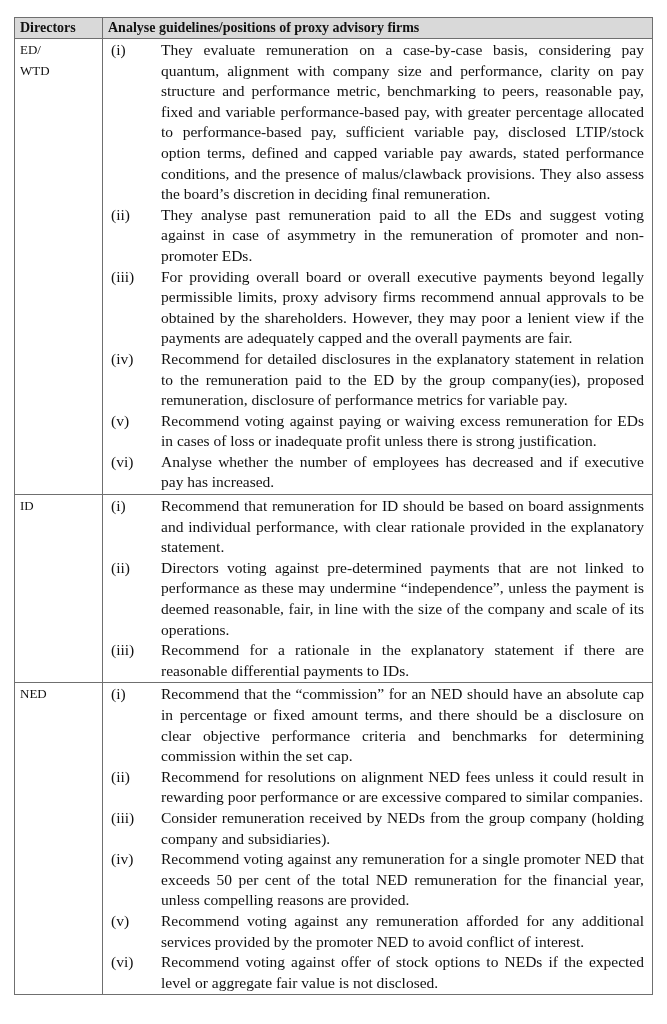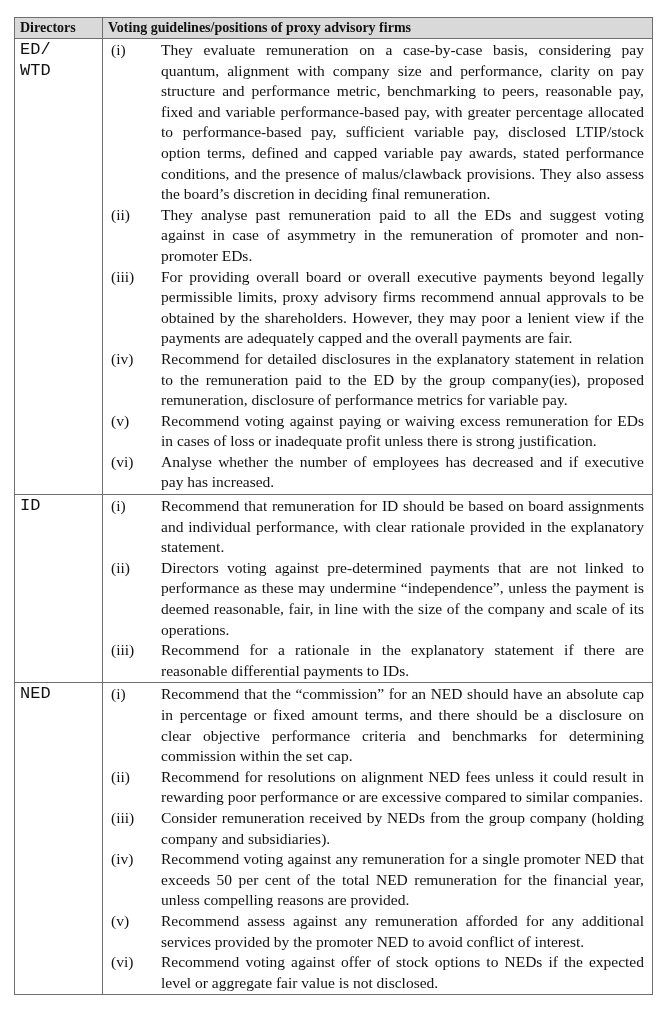--- a/index.html
+++ b/index.html
@@ -4,34 +4,34 @@
 <style>
   html, body { margin: 0; padding: 0; background: #ffffff; }
   body { width: 667px; height: 1024px; position: relative; overflow: hidden;
          font-family: "Liberation Serif", "DejaVu Serif", serif; color: #111; }
   .tbl { position: absolute; left: 14px; top: 17px; width: 639px;
          border-collapse: collapse; border: 1px solid #6f6f6f; }
   .tbl th, .tbl td { border: 1px solid #6f6f6f; vertical-align: top; padding: 0; }
   .tbl th { background: #d9d9d9; font-weight: bold; font-size: 14px; text-align: left;
             line-height: 18px; padding: 1px 4px 1px 5px; }
   .col-dir { width: 78px; }
-  .dir-cell { font-size: 17px; line-height: 20.6px; padding: 1px 4px 0 5px !important; font-family: Liberation Mono, monospace; }
+  .dir-cell { font-size: 13px; line-height: 20.6px; padding: 1px 4px 0 5px !important; }
   .items { padding: 1px 8px 1px 8px !important; }
   .item { display: flex; font-size: 15.5px; line-height: 20.6px; }
   .num { width: 50px; flex: 0 0 50px; }
   .txt { flex: 1; text-align: justify; }
 </style>
 </head>
 <body>
 
 <table class="tbl">
   <thead>
     <tr>
       <th class="col-dir">Directors</th>
-      <th>Voting guidelines/positions of proxy advisory firms</th>
+      <th>Analyse guidelines/positions of proxy advisory firms</th>
     </tr>
   </thead>
   <tbody id="tbody">
       <tr>
         <td class="dir-cell" style="width: 78px;">ED/<br>WTD</td>
         <td class="items">
           <div class="item">
             <span class="num">(i)</span>
             <span class="txt">They evaluate remuneration on a case-by-case basis, considering pay quantum, alignment with company size and performance, clarity on pay structure and performance metric, benchmarking to peers, reasonable pay, fixed and variable performance-based pay, with greater percentage allocated to performance-based pay, sufficient variable pay, disclosed LTIP/stock option terms, defined and capped variable pay awards, stated performance conditions, and the presence of malus/clawback provisions. They also assess the board’s discretion in deciding final remuneration.</span>
           </div>
@@ -88,21 +88,21 @@
           <div class="item">
             <span class="num">(iii)</span>
             <span class="txt">Consider remuneration received by NEDs from the group company (holding company and subsidiaries).</span>
           </div>
           <div class="item">
             <span class="num">(iv)</span>
             <span class="txt">Recommend voting against any remuneration for a single promoter NED that exceeds 50 per cent of the total NED remuneration for the financial year, unless compelling reasons are provided.</span>
           </div>
           <div class="item">
             <span class="num">(v)</span>
-            <span class="txt">Recommend assess against any remuneration afforded for any additional services provided by the promoter NED to avoid conflict of interest.</span>
+            <span class="txt">Recommend voting against any remuneration afforded for any additional services provided by the promoter NED to avoid conflict of interest.</span>
           </div>
           <div class="item">
             <span class="num">(vi)</span>
             <span class="txt">Recommend voting against offer of stock options to NEDs if the expected level or aggregate fair value is not disclosed.</span>
           </div>
         </td>
       </tr>
     </tbody>
 </table>
 

